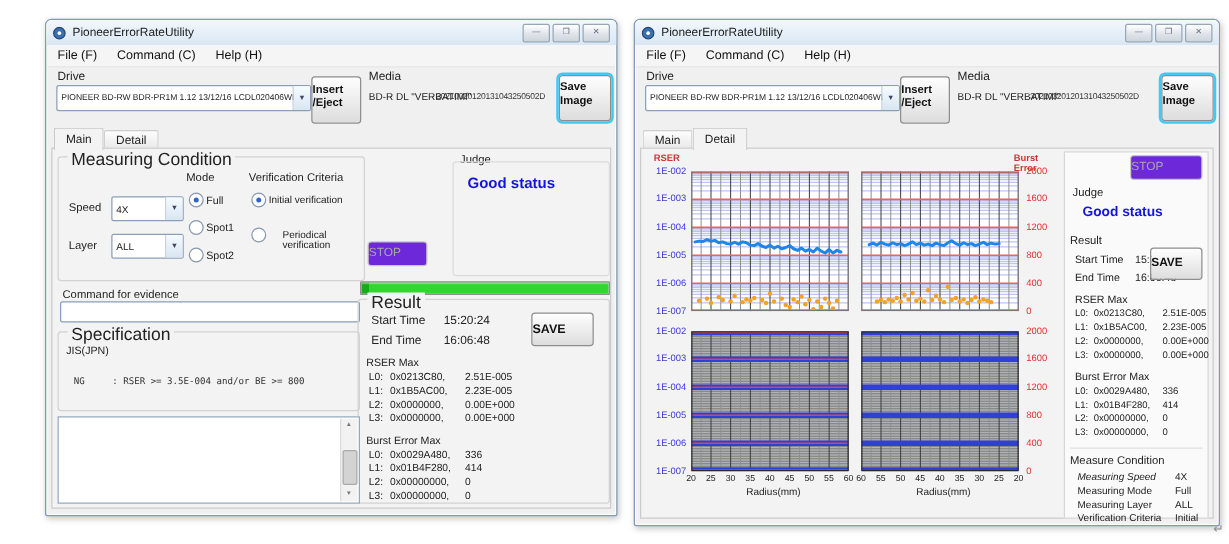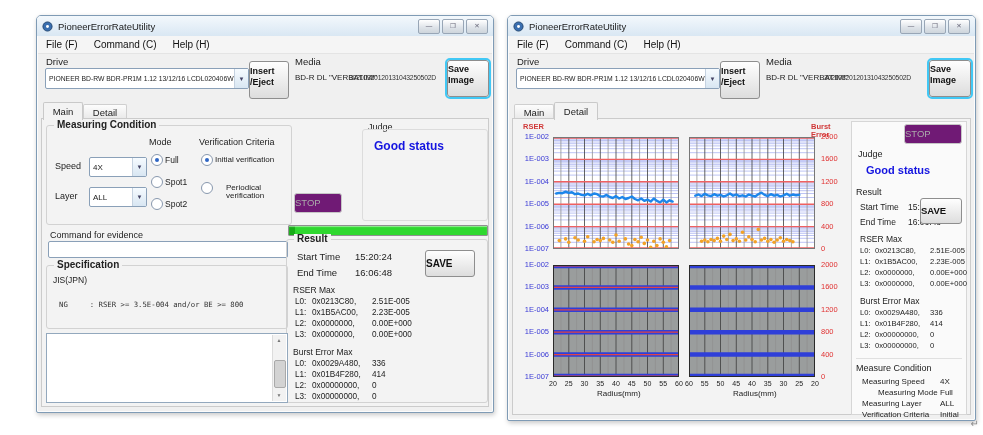--- a/index.html
+++ b/index.html
@@ -19,32 +19,32 @@
            border-bottom:1px solid #e4e4e4;display:flex;gap:16px;align-items:center;padding:0 8px;
            font-size:10px;color:#111;}
   .lbl{position:absolute;font-size:9.5px;color:#222;line-height:1;}
   .combo{position:absolute;background:#fff;border:1px solid #8aa0b8;border-radius:2px;
          color:#222;display:flex;align-items:center;padding:0 3px;}
   .combo .arr{position:absolute;right:0;top:0;bottom:0;width:13px;border-left:1px solid #c5d2e0;
               background:linear-gradient(#f6fbff,#d8e6f2);font-size:6px;color:#446;
               display:flex;align-items:center;justify-content:center;}
   .btn{position:absolute;background:linear-gradient(#fefefe,#ececec 55%,#dddddd);
        border:1px solid #8e8e8e;border-radius:3px;color:#111;text-align:left;}
-  .btn.dis{color:#aaa;border-color:#c6c6c6;background:#701a75;}
+  .btn.dis{color:#aaa;border-color:#c6c6c6;background:#6d28d9;}
   .saveimg{outline:2px solid #41c8f5;font-weight:bold;font-size:9px;line-height:1.2;padding-top:3px;}
   .iebtn{font-weight:bold;font-size:9px;line-height:1.25;padding-top:4px;}
   .tab{position:absolute;font-size:9.5px;text-align:center;color:#222;}
   .tab.on{background:#f3f3f3;border:1px solid #c9c9c9;border-bottom:none;border-radius:2px 2px 0 0;z-index:3;}
   .tab.off{background:linear-gradient(#fdfdfd,#e7e7e7);border:1px solid #cfcfcf;border-bottom:none;
            border-radius:2px 2px 0 0;z-index:1;}
   .page{position:absolute;left:4px;right:4px;top:102px;bottom:5px;background:#f3f3f3;
         border:1px solid #cbcbcb;z-index:2;}
   .group{position:absolute;border:1px solid #d2d2d2;border-radius:3px;}
-  .glabel{position:absolute;top:-6px;left:7px;background:#f3f3f3;padding:0 3px;font-size:10px;
-          color:#222;line-height:1;font-weight:bold;}
+  .glabel{position:absolute;top:-6px;left:7px;background:#f3f3f3;padding:0 3px;font-size:14px;
+          color:#222;line-height:1;}
   .radio{position:absolute;width:10px;height:10px;border:1px solid #8898ae;border-radius:50%;background:#fff;}
   .radio.sel::after{content:"";position:absolute;left:2.5px;top:2.5px;width:4px;height:4px;
                     border-radius:50%;background:#2f66c4;}
   .rlabel{position:absolute;font-size:8.5px;color:#222;line-height:1;}
   .mono{font-family:"DejaVu Sans Mono",monospace;font-size:7.3px;white-space:pre;color:#333;
         position:absolute;line-height:1.35;}
   .good{position:absolute;color:#1414e0;font-weight:bold;}
   .input{position:absolute;background:#fff;border:1px solid #8aa0b8;border-radius:2px;}
   .progress{position:absolute;border:1px solid #8f8f8f;border-radius:1px;
             background:linear-gradient(90deg,#17ab17 0 6px,#2fd82f 6px);box-shadow:inset 0 1px 1px rgba(255,255,255,.5);}
@@ -664,23 +664,23 @@
         <div class="rrow" style="left:8px;top:136px;"><span class="rl">L1:</span><span class="ra">0x1B5AC00,</span><span>2.23E-005</span></div>
         <div class="rrow" style="left:8px;top:147px;"><span class="rl">L2:</span><span class="ra">0x0000000,</span><span>0.00E+000</span></div>
         <div class="rrow" style="left:8px;top:158px;"><span class="rl">L3:</span><span class="ra">0x0000000,</span><span>0.00E+000</span></div>
         <div class="sbl" style="left:8px;top:175px;font-size:8.5px;">Burst Error Max</div>
         <div class="rrow" style="left:8px;top:187px;"><span class="rl">L0:</span><span class="ra">0x0029A480,</span><span>336</span></div>
         <div class="rrow" style="left:8px;top:198px;"><span class="rl">L1:</span><span class="ra">0x01B4F280,</span><span>414</span></div>
         <div class="rrow" style="left:8px;top:209px;"><span class="rl">L2:</span><span class="ra">0x00000000,</span><span>0</span></div>
         <div class="rrow" style="left:8px;top:220px;"><span class="rl">L3:</span><span class="ra">0x00000000,</span><span>0</span></div>
         <div style="position:absolute;left:4px;right:4px;top:236px;border-top:1px solid #e0e0e0;"></div>
         <div class="sbl" style="left:4px;top:242px;">Measure Condition</div>
-        <div class="kv" style="left:10px;top:256px;">Measuring Speed</div>
+        <div class="kv" style="left:10px;top:256px;font-style:italic;">Measuring Speed</div>
         <div class="kv" style="left:88px;top:256px;">4X</div>
-        <div class="kv" style="left:10px;top:267px;margin-left:16px;">Measuring Mode</div>
+        <div class="kv" style="left:10px;top:267px;">Measuring Mode</div>
         <div class="kv" style="left:88px;top:267px;">Full</div>
         <div class="kv" style="left:10px;top:278px;">Measuring Layer</div>
         <div class="kv" style="left:88px;top:278px;">ALL</div>
         <div class="kv" style="left:10px;top:289px;">Verification Criteria</div>
         <div class="kv" style="left:88px;top:289px;">Initial</div>
       </div>
     </div>
   </div>
 
   <div class="retmark">↵</div>

